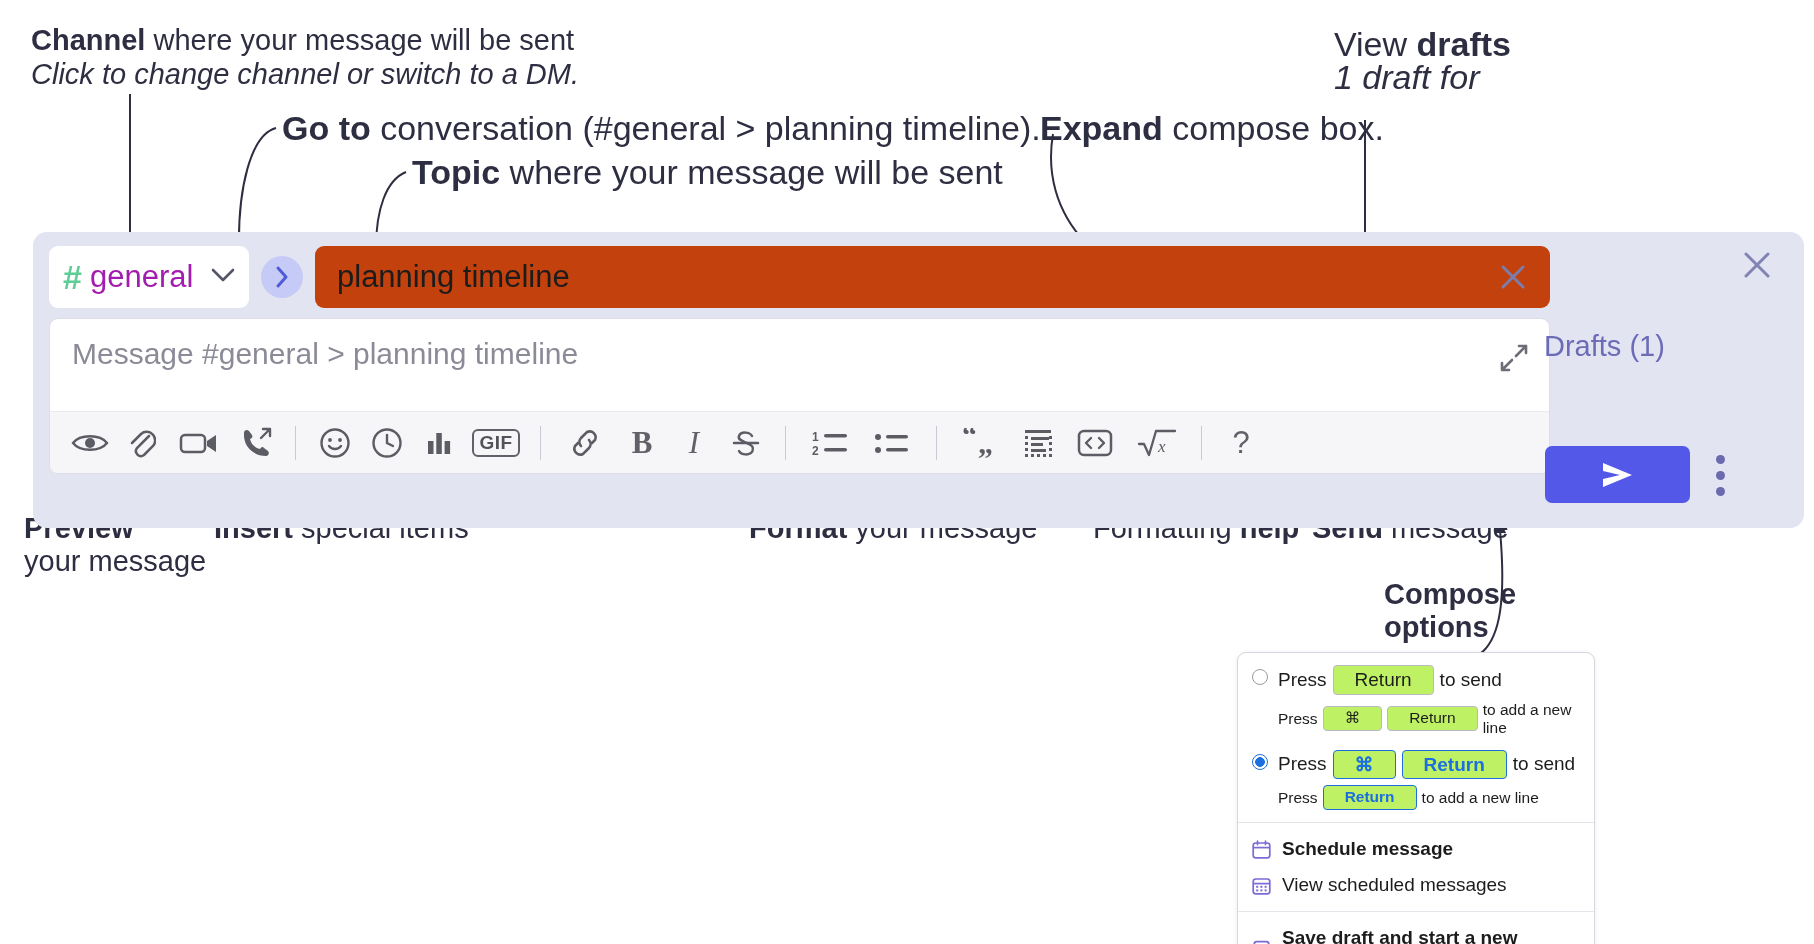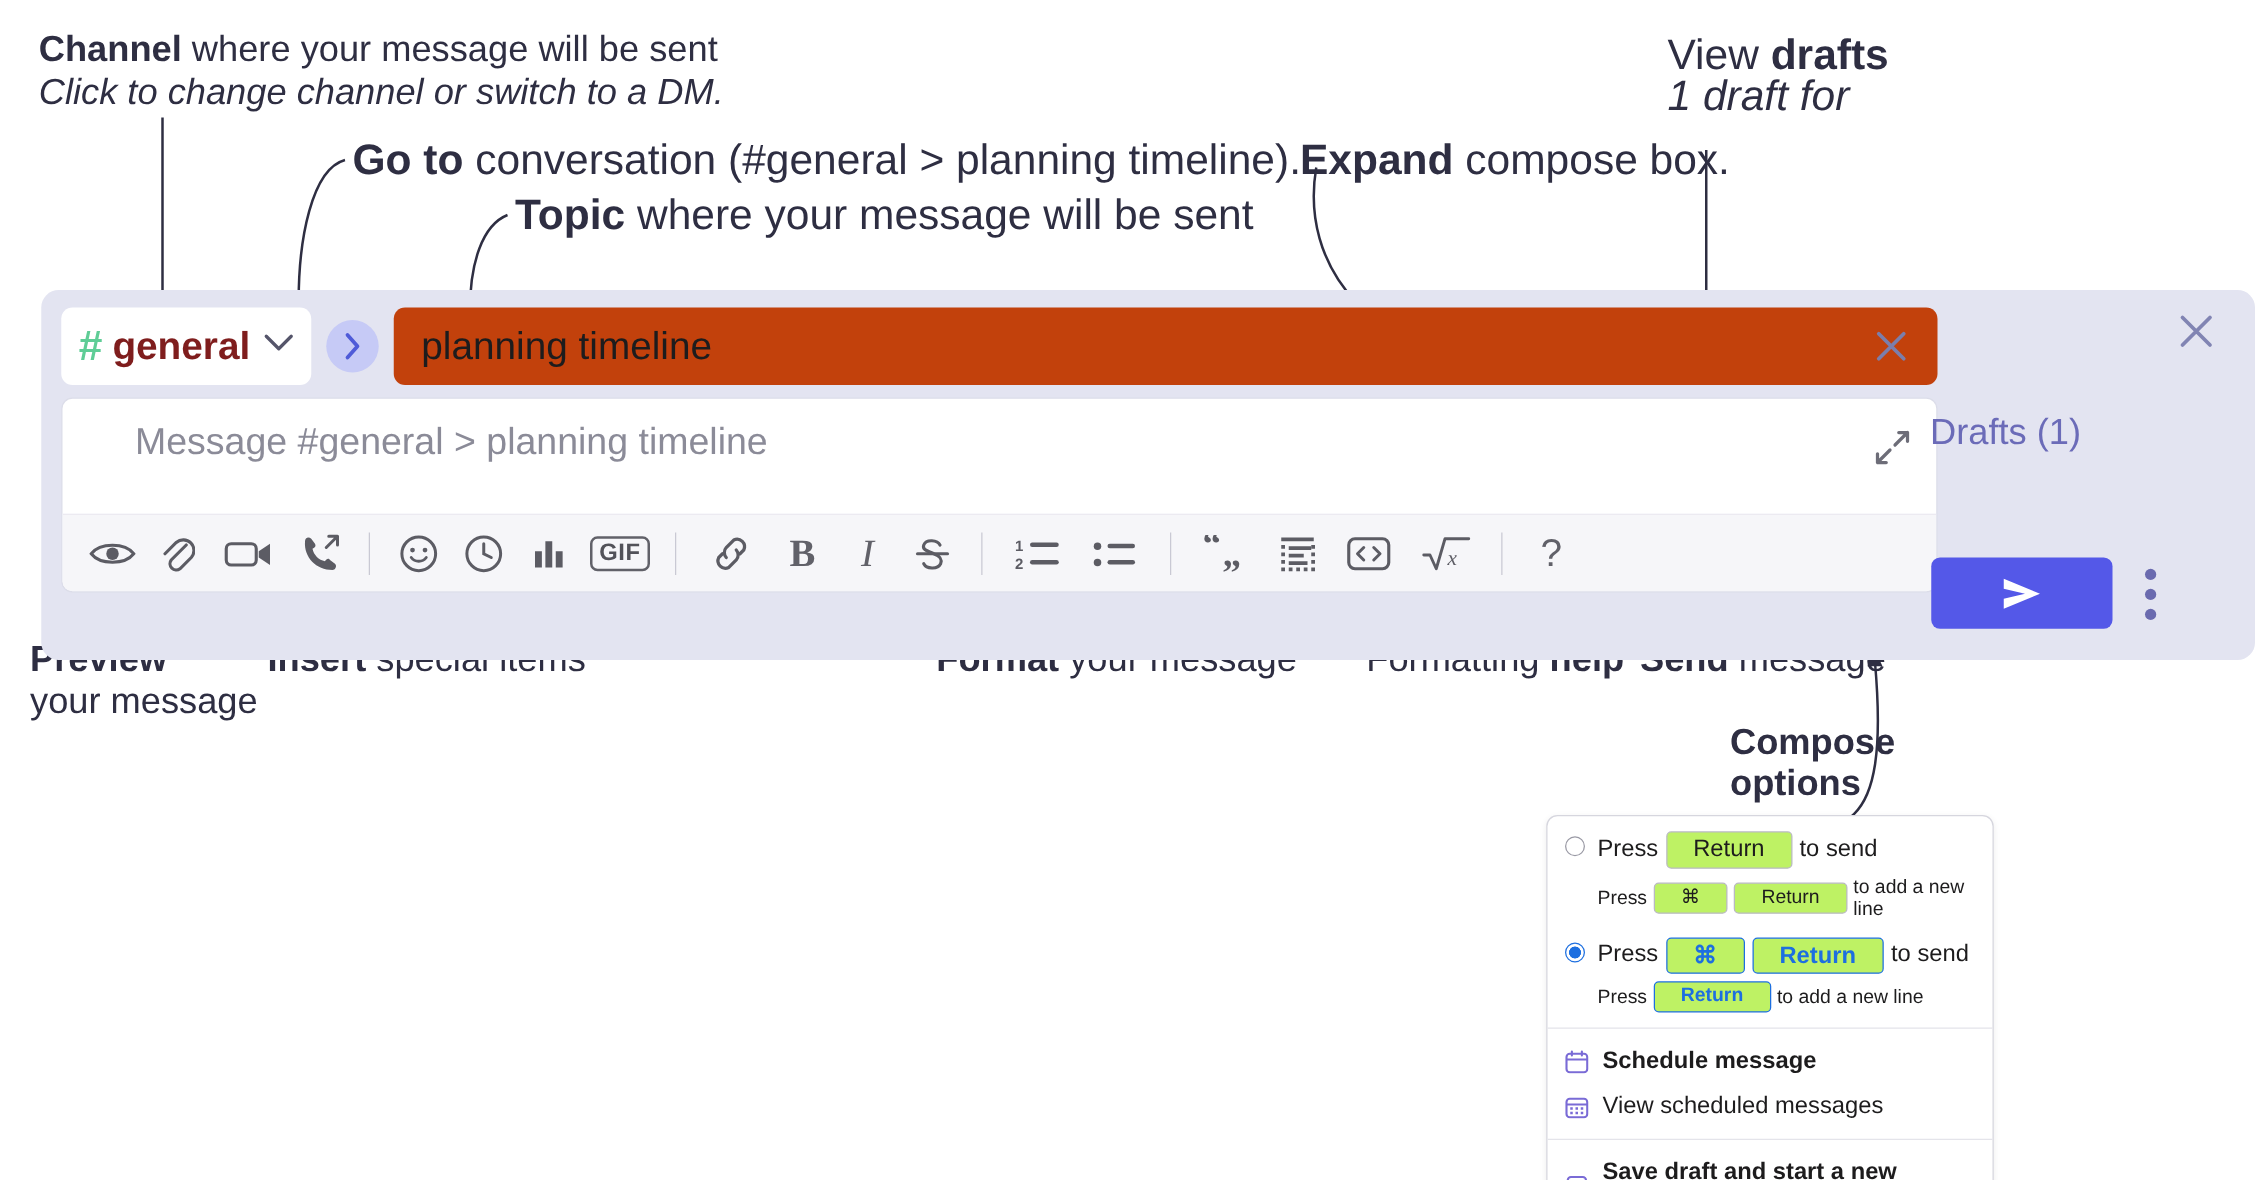--- a/index.html
+++ b/index.html
@@ -27,21 +27,21 @@
   }
   #composeInner { position: absolute; left: 16px; top: 14px; width: 1501px; }
 
   .row-top { display: flex; align-items: center; height: 62px; }
 
   .chan-pill {
     width: 200px; height: 62px; background: #fff; border-radius: 9px;
     display: flex; align-items: center; padding: 0 14px; gap: 8px;
   }
   .hash { color: #5fcd96; font-size: 34px; font-weight: 700; line-height: 1; }
-  .chan-name { font-size: 31px; color: #7f1d1d; font-weight: bold; }
+  .chan-name { font-size: 31px; color: #a21caf; }
   .chev { margin-left: auto; color: #55556a; }
 
   .goto-btn {
     width: 42px; height: 42px; border-radius: 50%; background: #c6caf6;
     display: flex; align-items: center; justify-content: center;
     margin: 0 12px 0 12px; flex: 0 0 auto;
   }
 
   .topic-field {
     flex: 1; height: 62px; background: #c2410c; border-radius: 9px;
@@ -51,21 +51,21 @@
   .topic-clear { margin-left: auto; display: flex; align-items: center; }
 
   .msg-card {
     margin-top: 10px; background: #fff; border-radius: 9px; overflow: hidden;
     border: 1px solid #dcdde9;
   }
   .msg-input {
     height: 92px; display: flex; align-items: flex-start; padding: 18px 20px 0 22px;
     position: relative;
   }
-  .msg-placeholder { font-size: 30px; color: #8b8b98; margin-left: 36px; }
+  .msg-placeholder { font-size: 30px; color: #8b8b98; }
   .expand-btn { position: absolute; right: 20px; top: 24px; }
 
   .toolbar {
     height: 62px; background: #f6f6f9; border-top: 1px solid #eceaf1;
     display: flex; align-items: center; padding: 0 14px; gap: 0px;
   }
   .tb { width: 52px; height: 46px; display: flex; align-items: center; justify-content: center; color: #616169; }
   .tb.wide { width: 62px; }
   .sep { width: 1px; height: 34px; background: #c9c9d4; margin: 0 13px; flex: 0 0 auto; }
   .gif-box { border: 2.5px solid #616169; border-radius: 6px; padding: 1px 5px; font-size: 19px; font-weight: 700; letter-spacing: .5px; color: #525259; }

